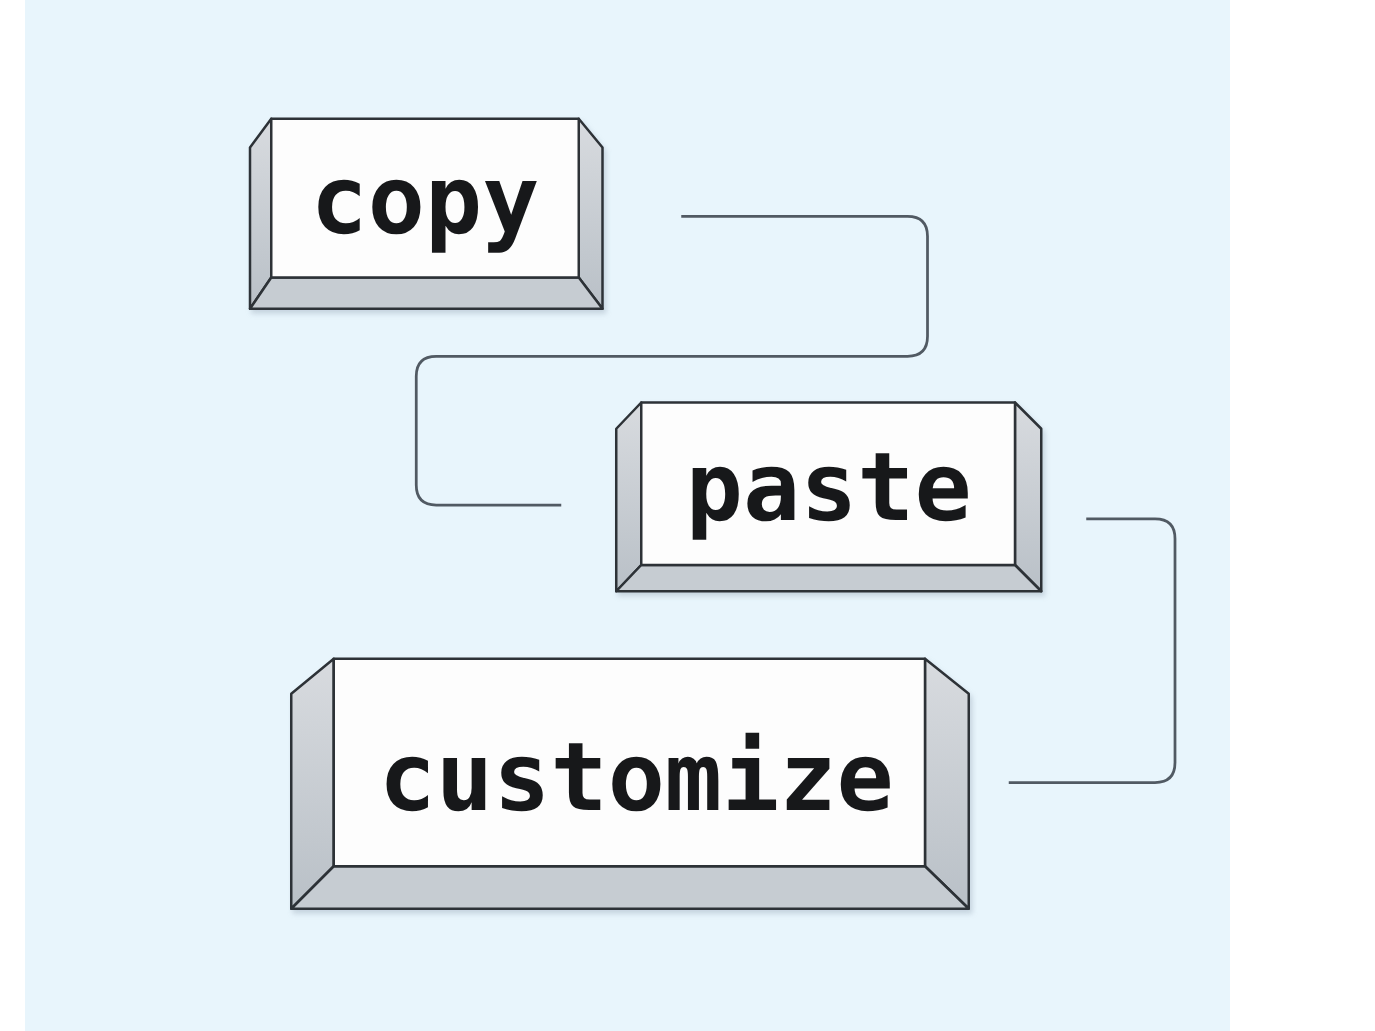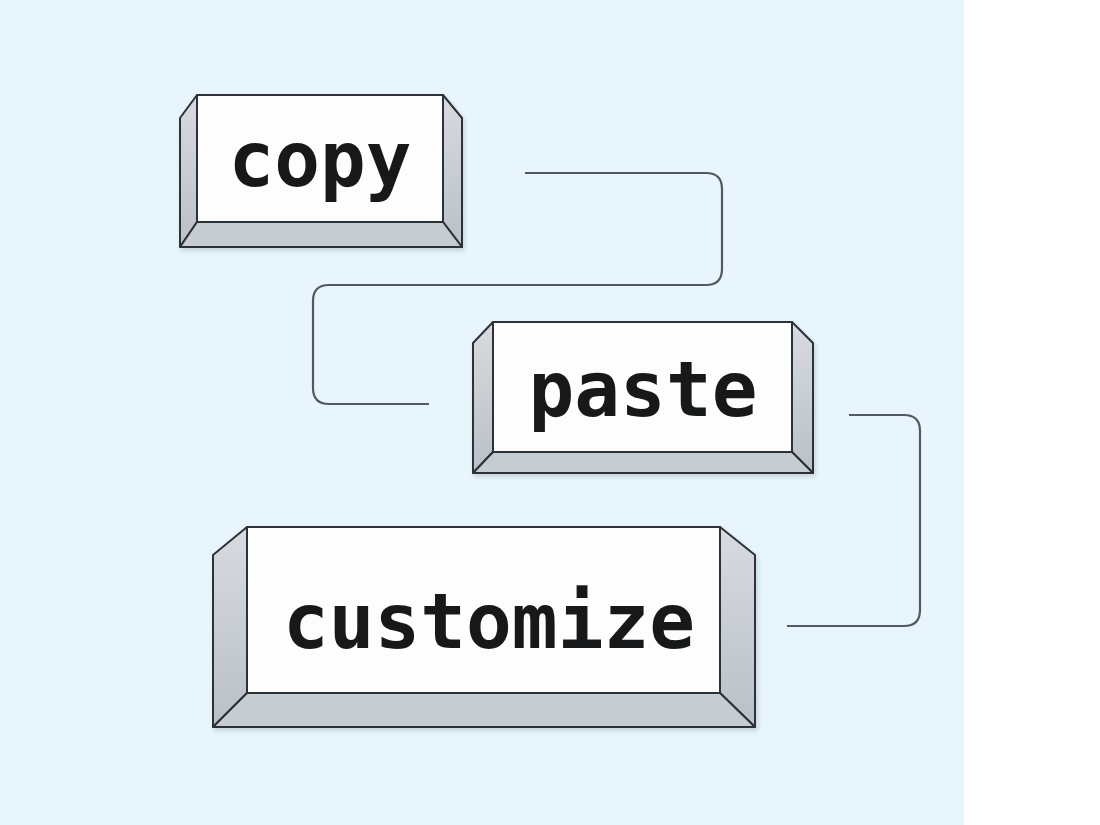--- a/index.html
+++ b/index.html
@@ -3,20 +3,21 @@
 <meta charset="utf-8">
 <style>
   html, body { margin: 0; padding: 0; }
   body { font-family: "DejaVu Sans", "Liberation Sans", sans-serif; }
   .canvas {
     position: relative;
     width: 964px;
     height: 825px;
     background: #e8f5fc;
     overflow: hidden;
+    margin-left: 20px;
   }
   .connector-layer {
     position: absolute;
     left: 0; top: 0;
     width: 1100px;
     height: 825px;
   }
   .connector-path {
     fill: none;
     stroke-width: 2.2;

